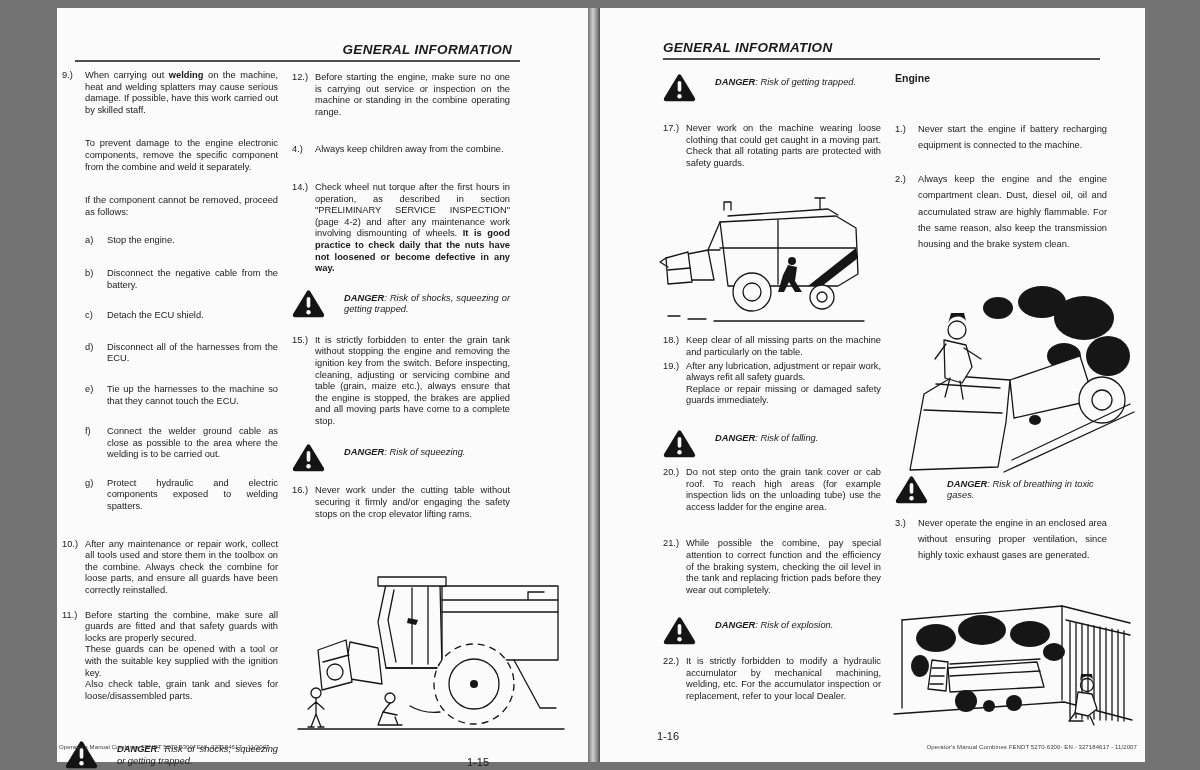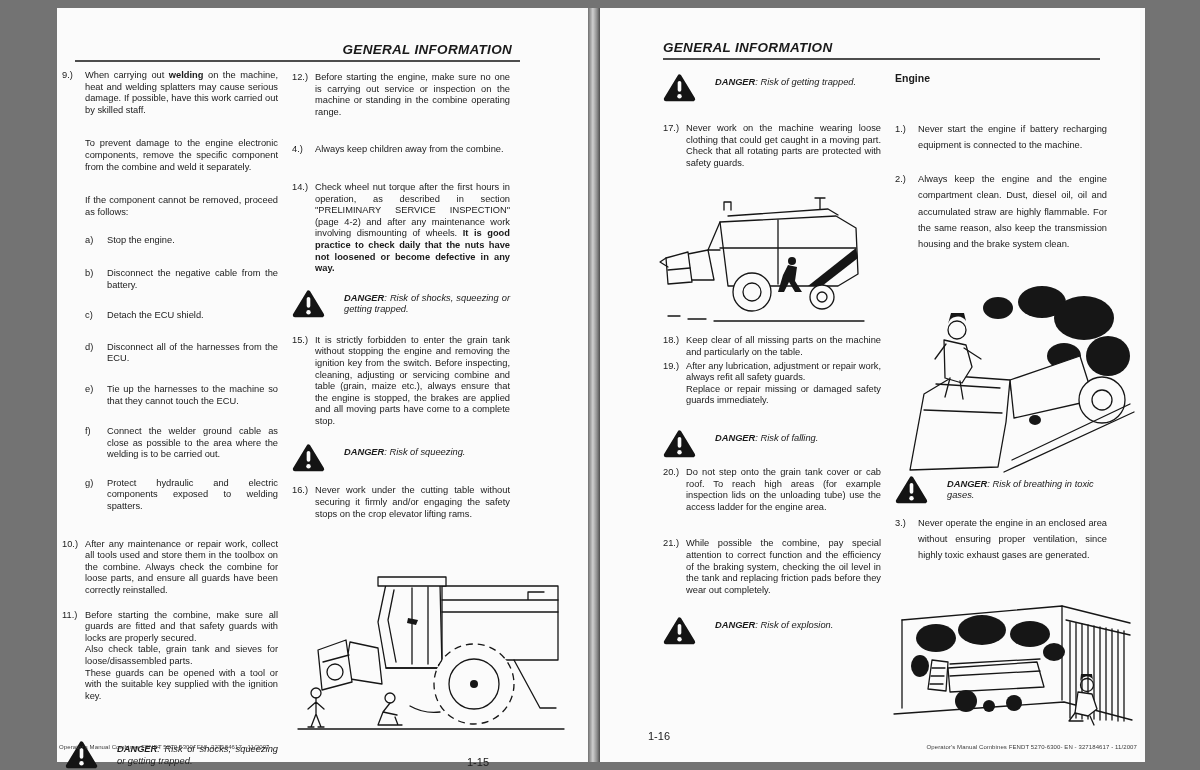--- a/index.html
+++ b/index.html
@@ -95,22 +95,22 @@
     </span>
         </div>
     <div class="item jtext" style="margin-bottom:13px">
       <span class="num">10.)</span>
       <span>After any maintenance or repair work, collect all tools used and store them in the toolbox on the combine. Always check the combine for loose parts, and ensure all guards have been correctly reinstalled.</span>
     </div>
     <div class="item jtext" style="margin-bottom:38px">
       <span class="num">11.)</span>
       <span>
         <div>Before starting the combine, make sure all guards are fitted and that safety guards with locks are properly secured.</div>
+        <div>These guards can be opened with a tool or with the suitable key supplied with the ignition key.</div>
         <div>Also check table, grain tank and sieves for loose/disassembled parts.</div>
-        <div>These guards can be opened with a tool or with the suitable key supplied with the ignition key.</div>
       </span>
     </div>
     <div class="danger" style="margin-left:3px">
       <svg class="tri-icon">
             <use href="#tri"></use>
           </svg>
       <div class="dtext jtext">
         <b>DANGER</b><span>: Risk of shocks, squeezing or getting trapped.</span>
         
       </div>
@@ -220,20 +220,24 @@
     </div>
     <div class="item jtext" style="margin-bottom:20px">
       <span class="num">21.)</span>
       <span>While possible the combine, pay special attention to correct function and the efficiency of the braking system, checking the oil level in the tank and replacing friction pads before they wear out completely.</span>
     </div>
     <div class="danger" style="margin-bottom:10px">
       <svg class="tri-icon">
             <use href="#tri"></use>
           </svg>
       <div class="dtext"><b>DANGER</b><span>: Risk of explosion.</span></div>
+    </div>
+    <div class="item jtext">
+      <span class="num">22.)</span>
+      <span>It is strictly forbidden to modify a hydraulic accumulator by mechanical machining, welding, etc. For the accumulator inspection or replacement, refer to your local Dealer.</span>
     </div>
   </div>
 
   <svg class="illo" style="left:58px;top:180px;" width="228" height="142" viewBox="0 0 228 142">
     <path class="ln" d="M10 128 h12 M30 131 h18 M56 133 h150" stroke-width="1"></path>
     <path class="wh" d="M62 34 L178 28 L198 40 L200 86 L180 98 L70 98 Z"></path>
     <path class="ln" d="M70 28 L170 21 L180 27 M62 60 H198 M120 32 V96"></path>
     <path class="fl" d="M198 60 L150 98 L164 98 L200 70 Z"></path>
     <path class="ln" d="M66 22 v-8 h7 v8 M162 21 v-11 m-5 0 h10"></path>
     <path class="ln" d="M62 34 L50 62 L62 62"></path>
@@ -316,17 +320,17 @@
     <path class="ln" d="M60 74 L150 69"></path>
     <circle class="fl" cx="76" cy="111" r="11"></circle>
     <circle class="fl" cx="124" cy="113" r="8"></circle>
     <circle class="fl" cx="99" cy="116" r="6"></circle>
     <path class="fl" d="M190 92 a7 7 0 0 1 13 -2 l-1 -6 h-11 z"></path>
     <circle class="ln" cx="197" cy="95" r="6.5" stroke-width="1.4"></circle>
     <path class="wh" d="M188 102 l14 2 l5 15 l-9 7 l-13 -3 z"></path>
     <path class="ln" d="M185 123 l-6 8 h14 M200 126 l4 9"></path>
   </svg>
 
-  <div class="pgnum" style="left:48px;top:722px;text-align:right;">1-16</div>
+  <div class="pgnum" style="left:57px;top:722px;text-align:right;">1-16</div>
   <div class="foot" style="right:8px;top:736px;text-align:right;">Operator's Manual Combines  FENDT 5270-6300- EN - 327184617 - 11/2007</div>
 </div>
 
 </div>
 
 </body></html>

